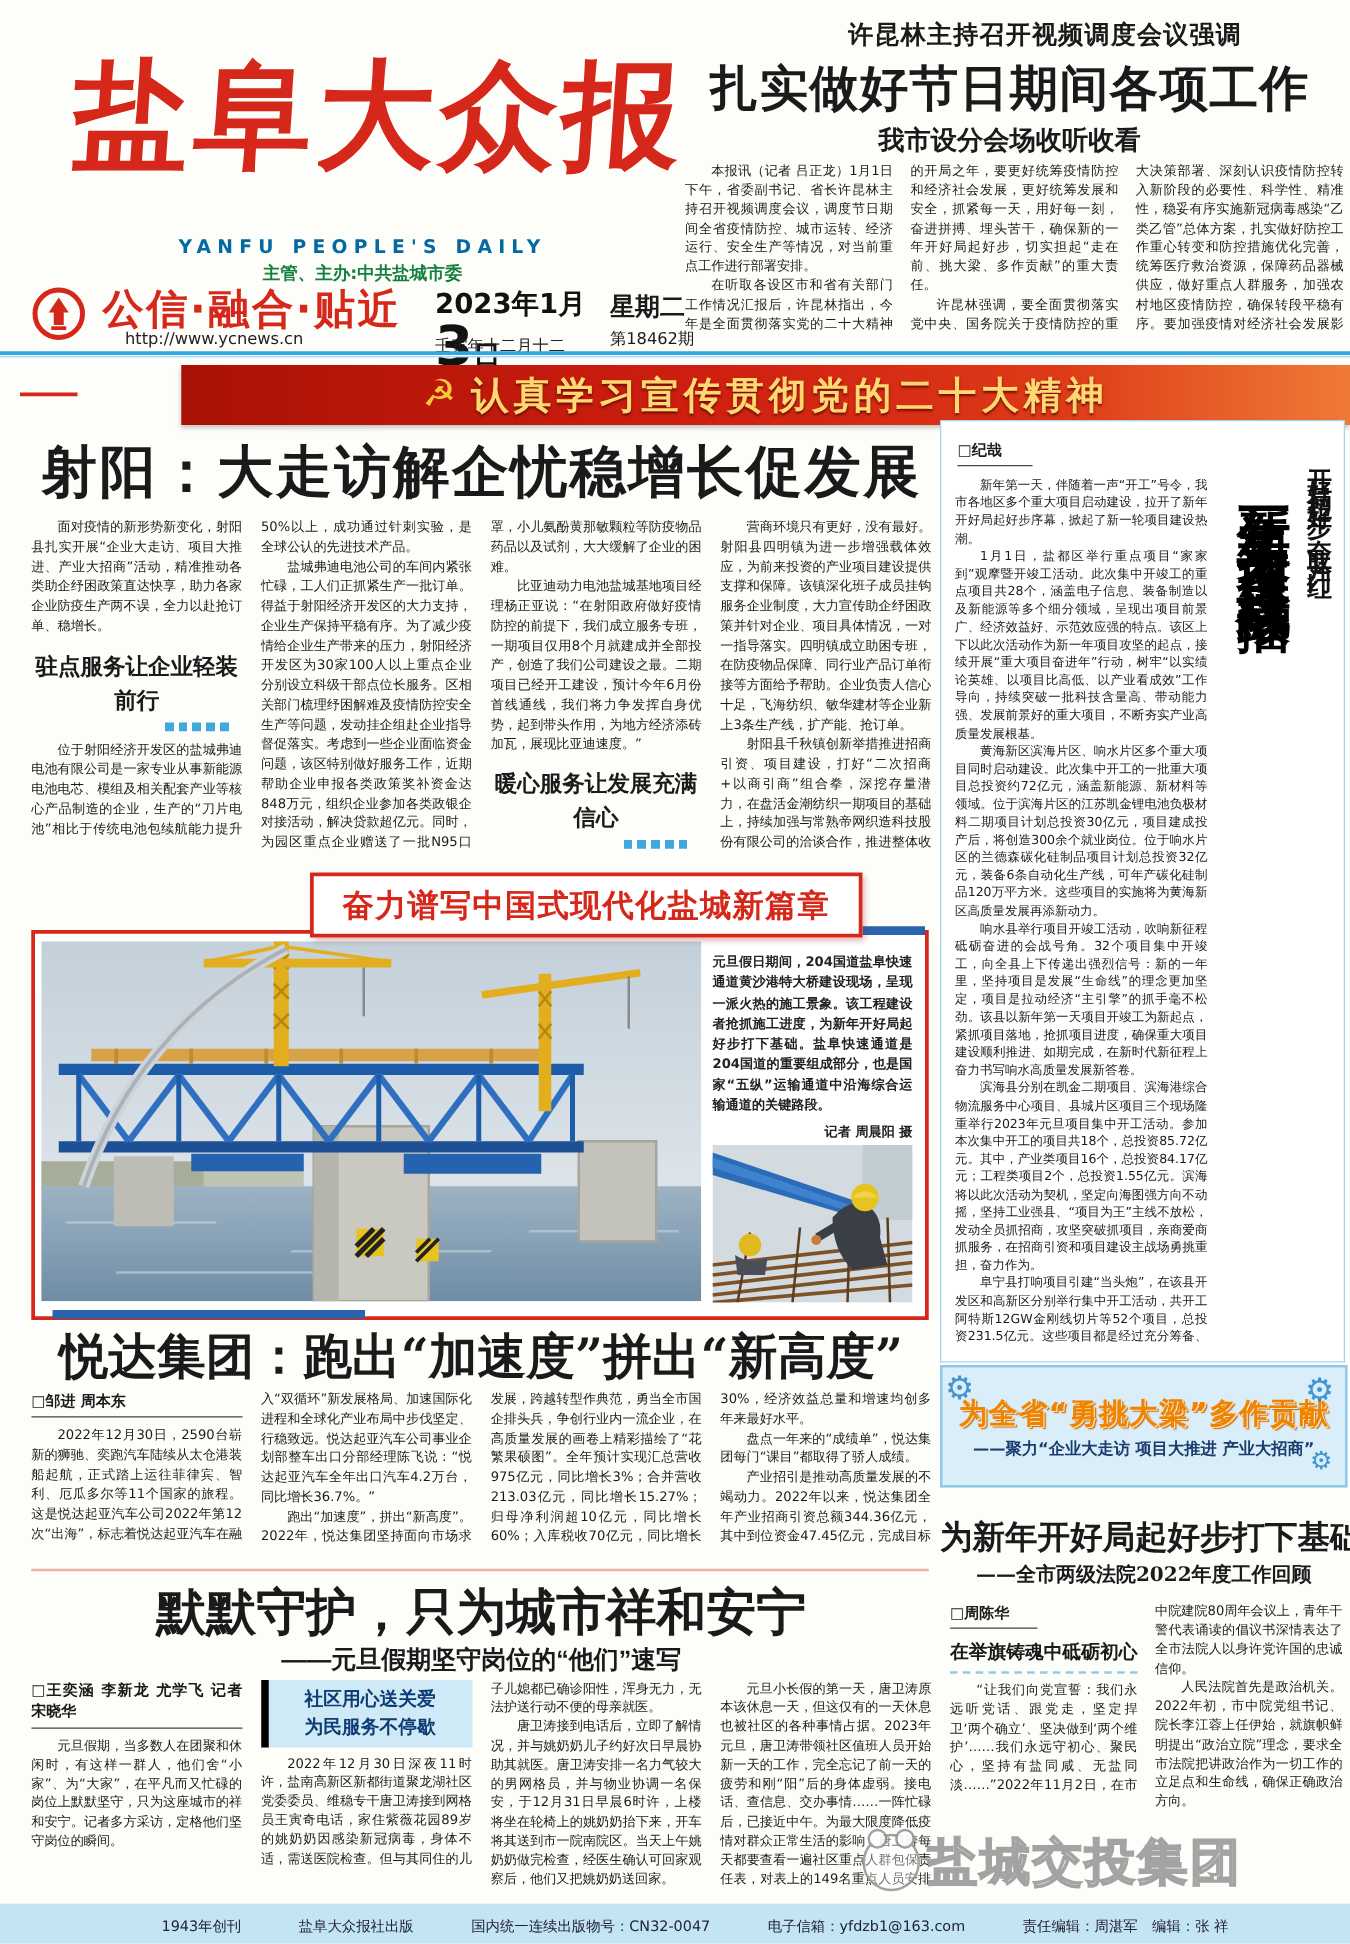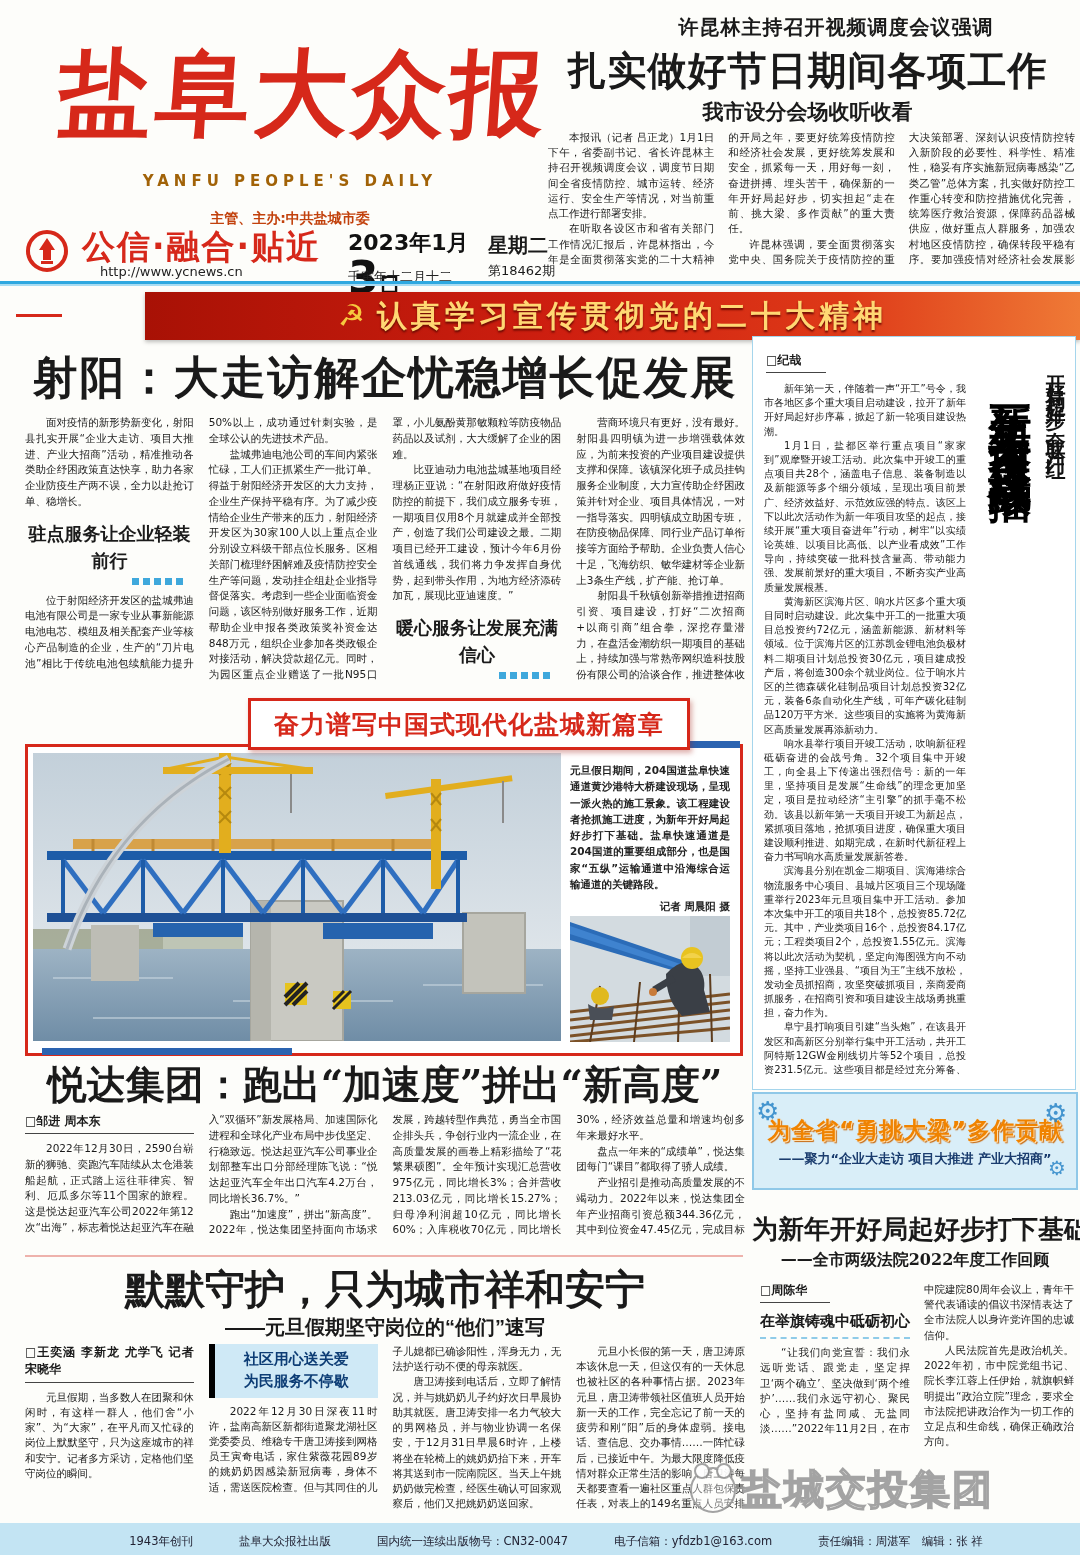--- a/index.html
+++ b/index.html
@@ -5,23 +5,23 @@
   html,body{margin:0;padding:0;background:#e9e9e6;}
   #page{position:relative;width:1080px;height:1555px;margin:0 auto;background:#fdfdfa;overflow:hidden;
         font-family:"DejaVu Sans",sans-serif;color:#1a1a1a;}
   .abs{position:absolute;}
   .serif{font-family:"DejaVu Serif",serif;}
   .just{text-align:justify;}
   p.bp{margin:0;text-indent:2em;}
   
   .mast-title{left:58px;top:18px;width:470px;font-size:94px;font-weight:900;color:#d6281a;
               font-family:"DejaVu Serif",serif;letter-spacing:4px;transform:skewX(-4deg);line-height:1.6;white-space:nowrap;}
-  .mast-en{left:120px;top:172px;width:340px;text-align:center;color:#a16207;font-weight:bold;
+  .mast-en{left:120px;top:188px;width:340px;text-align:center;color:#0369a1;font-weight:bold;
            font-size:15px;letter-spacing:5px;}
-  .mast-org{left:120px;top:210px;width:340px;text-align:center;font-size:14px;font-weight:bold;color:#c2410c;}
+  .mast-org{left:120px;top:210px;width:340px;text-align:center;font-size:14px;font-weight:bold;color:#15803d;}
   .logo{left:24px;top:228px;width:46px;height:46px;}
   .slogan{left:82px;top:225px;font-size:33px;font-weight:900;color:#d6281a;letter-spacing:2px;}
   .mast-url{left:100px;top:264px;font-size:13px;color:#222;}
   .date-blk{left:348px;top:228px;width:150px;color:#111;}
   .date-main{font-size:22px;font-weight:bold;}
   .date-day{font-size:44px;font-weight:bold;line-height:.9;}
   .date-ri{font-size:22px;font-weight:bold;}
   .lunar{left:348px;top:268px;font-size:13px;color:#222;}
   .week{left:488px;top:232px;font-size:20px;font-weight:bold;}
   .issue{left:488px;top:262px;font-size:13px;}

